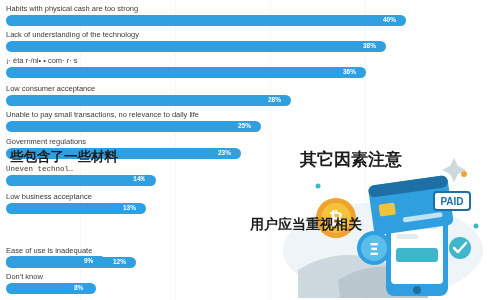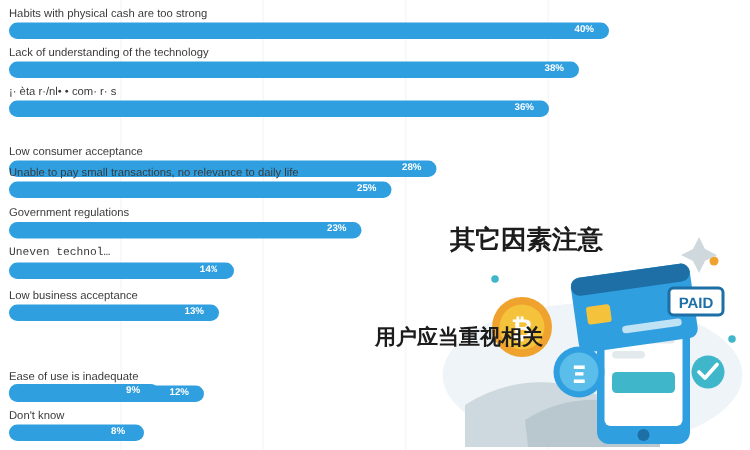--- a/index.html
+++ b/index.html
@@ -76,21 +76,21 @@
     position: absolute;
     top: 0;
     width: 1px;
     height: 300px;
     background: rgba(0,0,0,0.03);
   }
 
   
   #art {
     position: absolute;
-    right: 0px;
+    right: 12px;
     bottom: 0px;
     width: 210px;
     height: 170px;
   }
 
   
   .cn {
     position: absolute;
     font-family: "DejaVu Sans", sans-serif;
     font-weight: bold;
@@ -147,21 +147,21 @@
     </div>
 
     <div class="bar-row" style="top:56px;">
       <div class="bar-label">¡· èta r·/nl• • com· r· s</div>
       <div class="bar-track" style="width:360px;">
         <div class="bar-fill" style="width:360px;"></div>
         <div class="bar-value" style="left:337px;">36%</div>
       </div>
     </div>
 
-    <div class="bar-row" style="top:96px;">
+    <div class="bar-row" style="top:84px;">
       <div class="bar-label">Low consumer acceptance</div>
       <div class="bar-track" style="width:285px;">
         <div class="bar-fill" style="width:285px;"></div>
         <div class="bar-value" style="left:262px;">28%</div>
       </div>
     </div>
 
     <div class="bar-row" style="top:110px;">
       <div class="bar-label">Unable to pay small transactions, no relevance to daily life</div>
       <div class="bar-track" style="width:255px;">
@@ -263,16 +263,17 @@
       <circle cx="40" cy="56" r="2.5" fill="#3fb6c9"></circle>
       <path d="M176 28 l4 8 l8 4 l-8 4 l-4 8 l-4 -8 l-8 -4 l8 -4 z" fill="#cfd8dd"></path>
 
       <g>
         <circle cx="182" cy="118" r="11" fill="#3fb6c9"></circle>
         <path d="M176 118 l4 4 l8 -9" stroke="#ffffff" stroke-width="2.5" fill="none" stroke-linecap="round" stroke-linejoin="round"></path>
       </g>
     </svg>
   </div>
 
+  <div class="cn" id="cn-line2">些包含了一些材料</div>
   <div class="cn" id="cn-line2b">其它因素注意</div>
   <div class="cn" id="cn-line3">用户应当重视相关</div>
 
 </div>
 
 </body></html>

